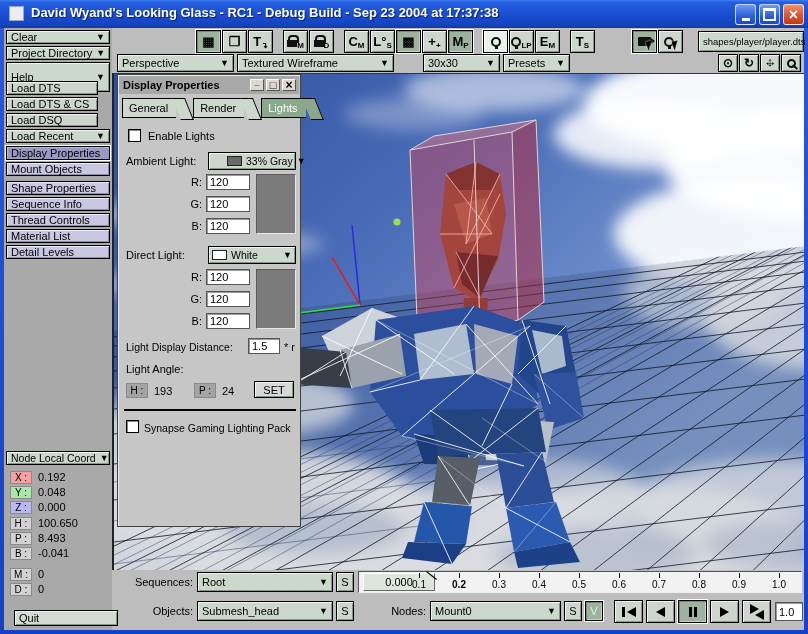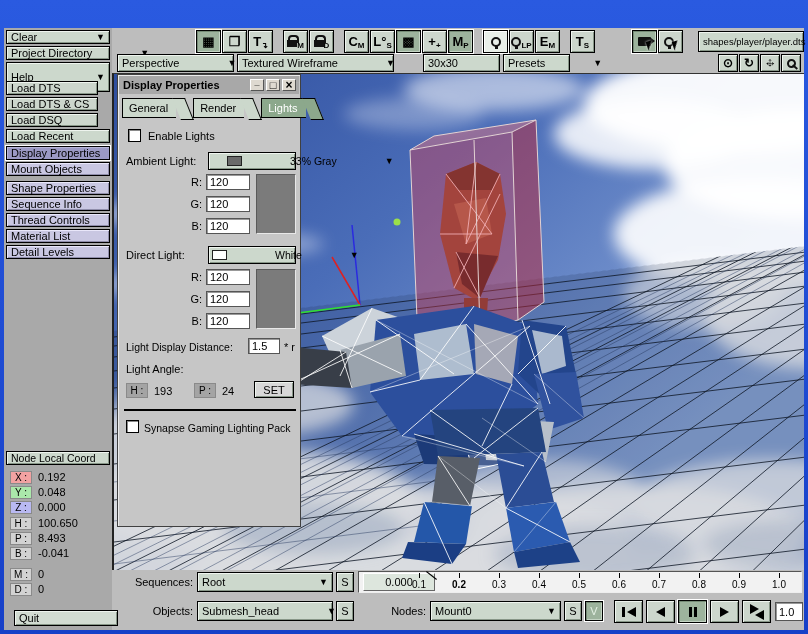--- a/index.html
+++ b/index.html
@@ -29,21 +29,21 @@
 
   
   .btn3d { background:#ccd6cc; border:1px solid #000;
     box-shadow:inset 1px 1px 0 #eef4ee, inset -1px -1px 0 #879687;
     font-size:11px; color:#000; display:flex; align-items:center; }
   .pressed { background:#9db39d !important;
     box-shadow:inset 1px 1px 0 #758a75, inset -1px -1px 0 #c4d4c4, 0 0 0 1px #fff !important; }
   .pressed-white { background:#e9efe9 !important; box-shadow:inset 1px 1px 0 #fff, 0 0 0 1px #fff !important; }
   .combo { position:absolute; background:#ccd8cc; border:1px solid #000;
     box-shadow:inset 1px 1px 0 #eef4ee, inset -1px -1px 0 #879687;
-    font-size:11px; display:flex; align-items:center; padding:0 4px; white-space:nowrap;gap:44px; }
+    font-size:11px; display:flex; align-items:center; padding:0 4px; white-space:nowrap; }
   .combo .arr { margin-left:auto; font-size:9px; padding-left:4px; }
   .combo .arr::after { content:"▼"; }
   .sunkin { background:#fff; border:1px solid #555; box-shadow:inset 1px 1px 0 #999;
     font-size:11px; font-family:"Liberation Sans",sans-serif; padding:0 3px; }
   .cb { position:absolute; width:13px; height:13px; background:#fff; border:1px solid #000;
     box-shadow:inset 1px 1px 0 #8a8a8a; }
   .lbl { position:absolute; font-size:11px; color:#000; white-space:nowrap; }
 
   
   .sidebar { position:absolute; left:4px; top:28px; width:108px; height:602px; background:#a9a9a9; }
@@ -117,20 +117,27 @@
   .pbtn2 { position:absolute; top:600px; width:29px; height:23px; justify-content:center; gap:2px; }
   .tri-l { width:0; height:0; border-top:5px solid transparent; border-bottom:5px solid transparent; border-right:9px solid #000; }
   .tri-r { width:0; height:0; border-top:5px solid transparent; border-bottom:5px solid transparent; border-left:9px solid #000; }
   .bar-v { width:3px; height:10px; background:#000; }
 </style>
 </head>
 <body>
 
 <div class="desktop">
 
+  <div class="titlebar">
+    <div class="appicon"></div>
+    <div class="title-text">David Wyand's Looking Glass - RC1 - Debug Build - Sep 23 2004 at 17:37:38</div>
+    <div class="wbtn min" style="left:735px;"></div>
+    <div class="wbtn max" style="left:759px;"></div>
+    <div class="wbtn close" style="left:783px;"></div>
+  </div>
 
   <div class="client"></div>
 
   <div class="sidebar">
     <div class="combo" style="left:2px;top:2px;width:104px;height:14px;">
       <span>Clear</span>
         <span class="arr"></span>
       </div>
     <div class="combo" style="left:2px;top:18px;width:104px;height:14px;">
       <span>Project Directory</span>

